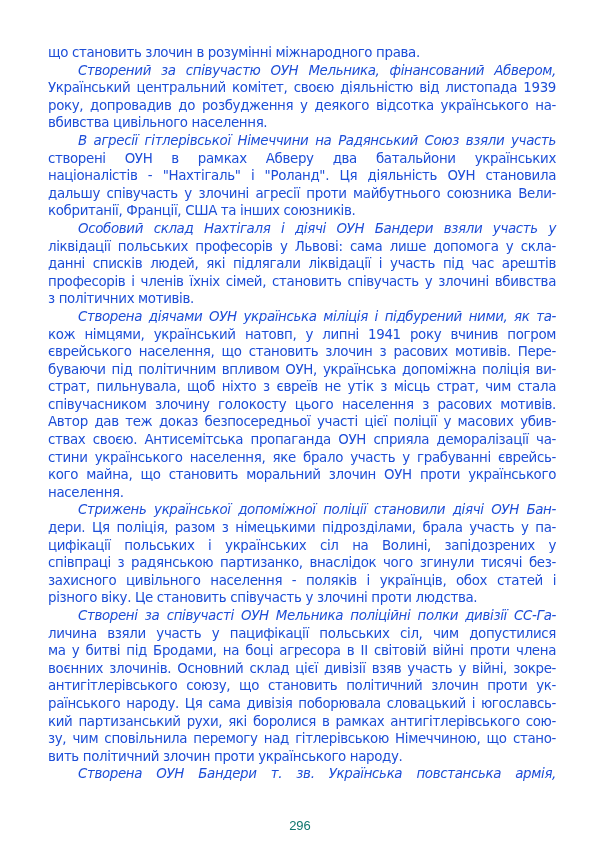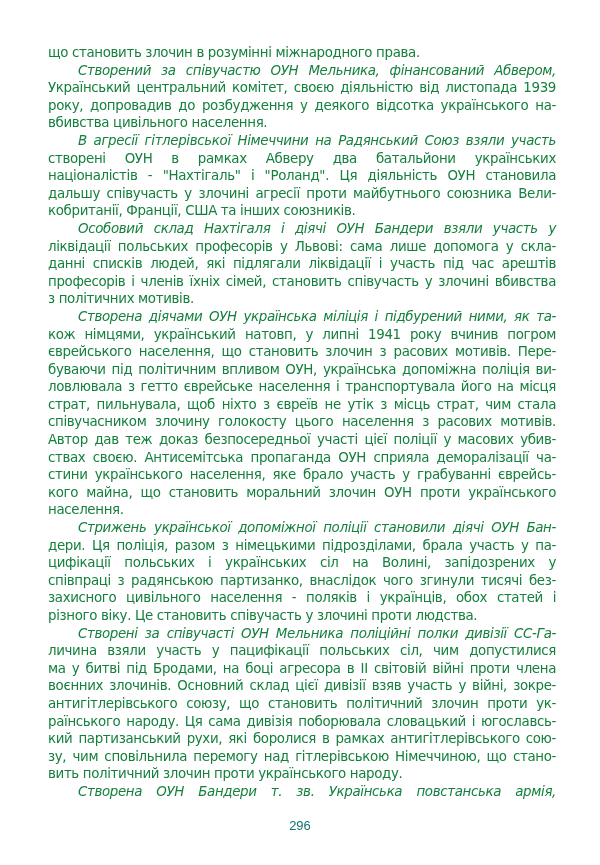--- a/index.html
+++ b/index.html
@@ -5,21 +5,21 @@
   html, body { margin: 0; padding: 0; background: #ffffff; }
   body { width: 600px; height: 865px; position: relative; overflow: hidden; }
   .page {
     position: absolute;
     left: 48px;
     top: 44px;
     width: 508px;
     font-family: "DejaVu Sans", sans-serif;
     font-size: 13.4px;
     line-height: 17.6px;
-    color: #15803d;
+    color: #1d4ed8;
     letter-spacing: -0.35px;
   }
   .line {
     display: block;
     white-space: nowrap;
     text-align: justify;
     text-align-last: justify;
     height: 17.6px;
   }
   .line.last { text-align-last: left; }
@@ -65,21 +65,20 @@
     <span class="line">данні списків людей, які підлягали ліквідації і участь під час арештів</span>
     <span class="line">професорів і членів їхніх сімей, становить співучасть у злочині вбивства</span>
     <span class="line last">з політичних мотивів.</span>
   </div>
 
   <div>
     <span class="line indent">Створена діячами ОУН українська міліція і підбурений ними, як та-</span>
     <span class="line">кож німцями, український натовп, у липні 1941 року вчинив погром</span>
     <span class="line">єврейського населення, що становить злочин з расових мотивів. Пере-</span>
     <span class="line">буваючи під політичним впливом ОУН, українська допоміжна поліція ви-</span>
-    <span class="line">ловлювала з гетто єврейське населення і транспортувала його на місця</span>
     <span class="line">страт, пильнувала, щоб ніхто з євреїв не утік з місць страт, чим стала</span>
     <span class="line">співучасником злочину голокосту цього населення з расових мотивів.</span>
     <span class="line">Автор дав теж доказ безпосередньої участі цієї поліції у масових убив-</span>
     <span class="line">ствах своєю. Антисемітська пропаганда ОУН сприяла деморалізації ча-</span>
     <span class="line">стини українського населення, яке брало участь у грабуванні єврейсь-</span>
     <span class="line">кого майна, що становить моральний злочин ОУН проти українського</span>
     <span class="line last">населення.</span>
   </div>
 
   <div>

